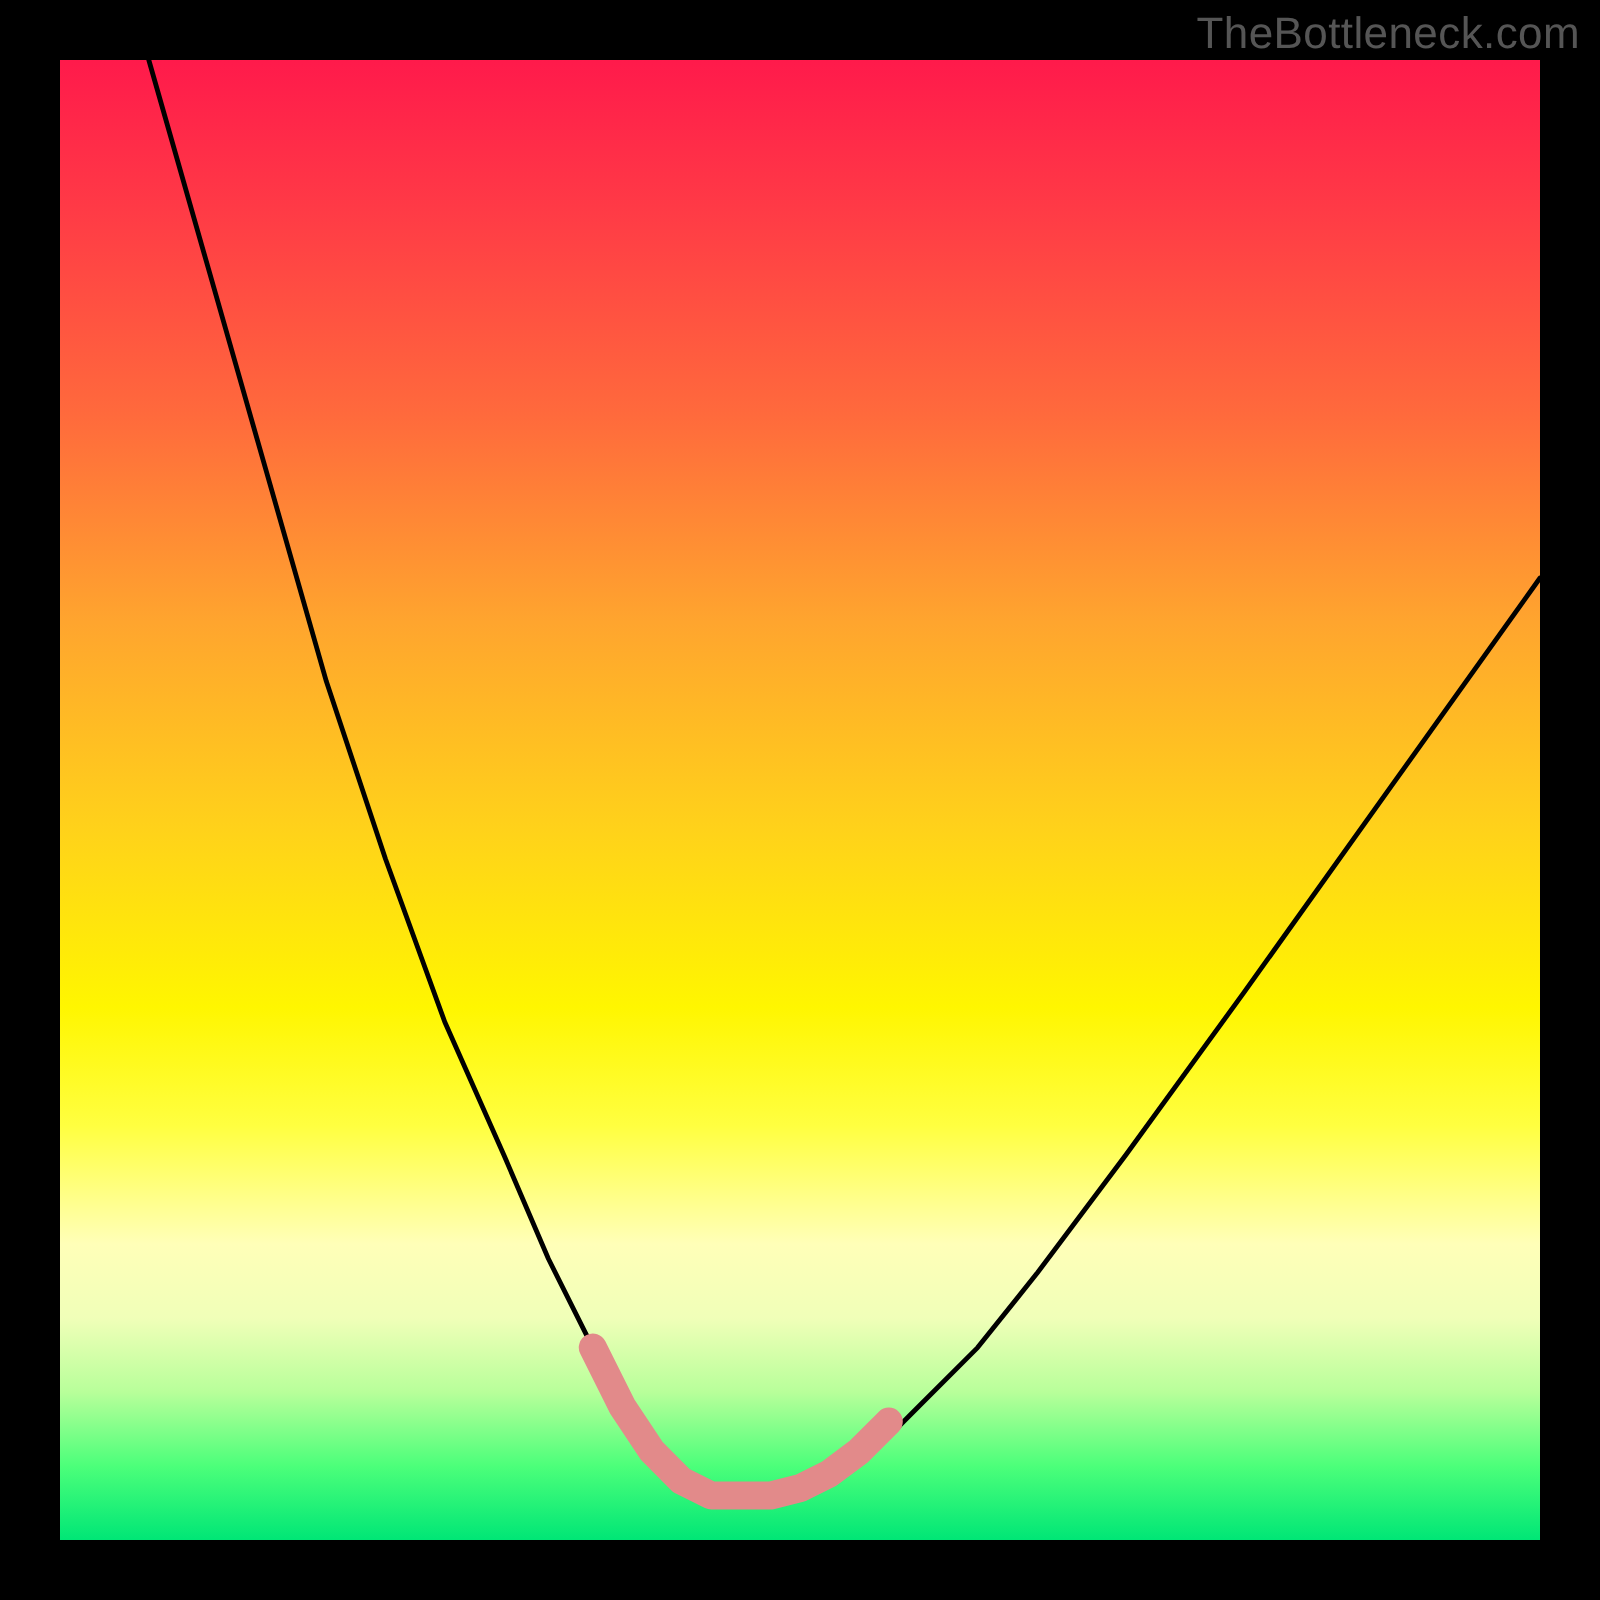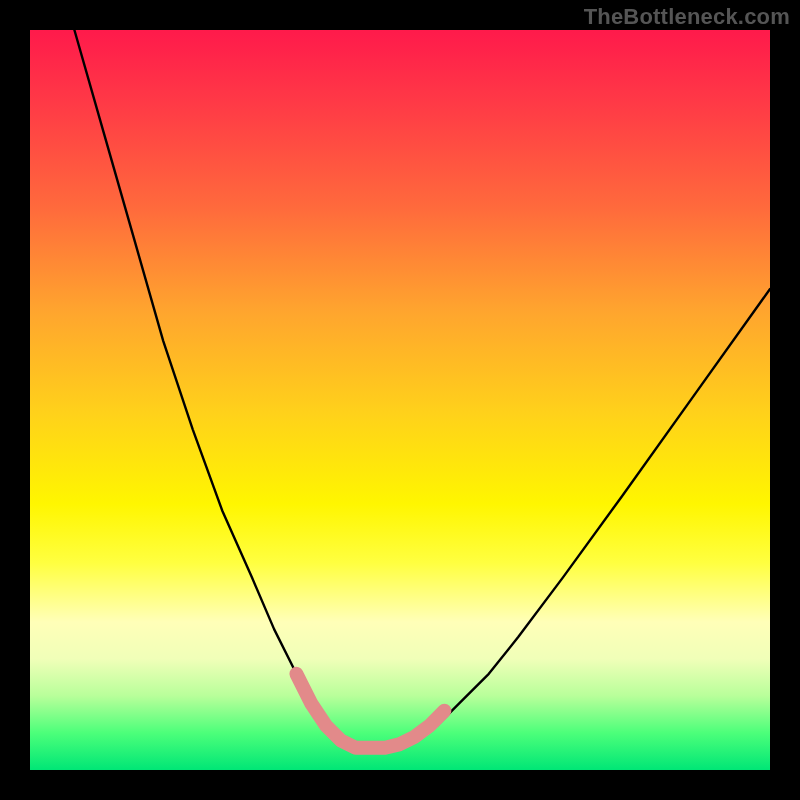--- a/index.html
+++ b/index.html
@@ -40,21 +40,21 @@
       #4cff7a 95%,
       #00e676 100%
     );
   }
   .watermark {
     position: absolute;
     top: 4px;
     right: 10px;
     color: #555;
     font-size: 22px;
-    font-weight: 700;
+    font-weight: 400;
     letter-spacing: 0.2px;
     user-select: none;
   }
   svg.curve {
     position: absolute;
     left: 0;
     top: 0;
     width: 740px;
     height: 740px;
     overflow: visible;

